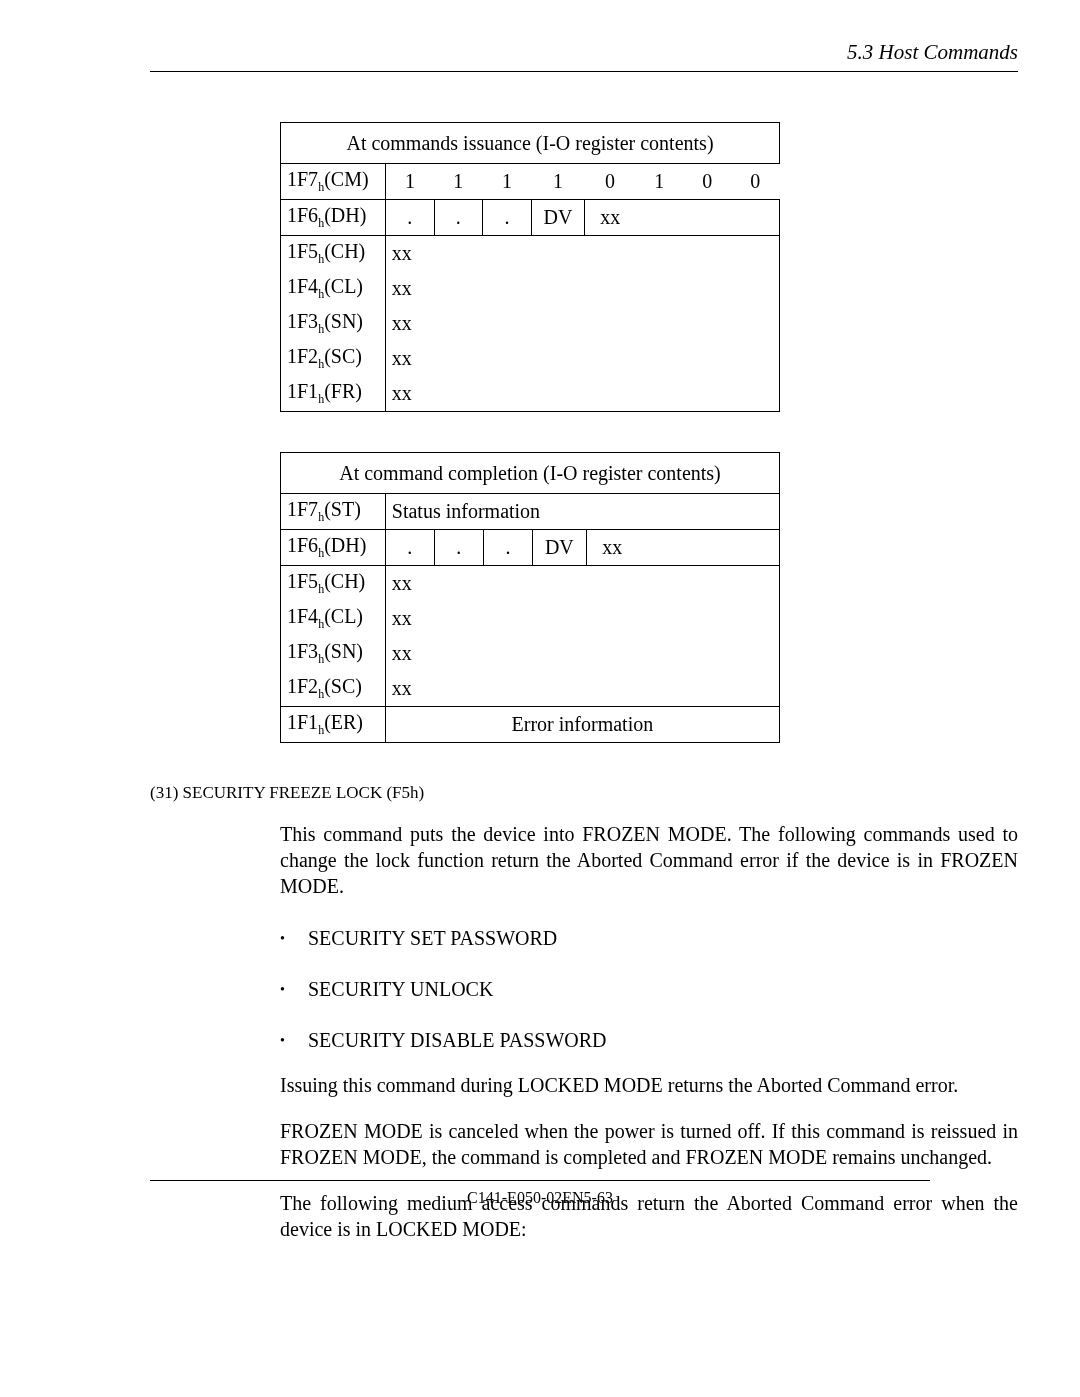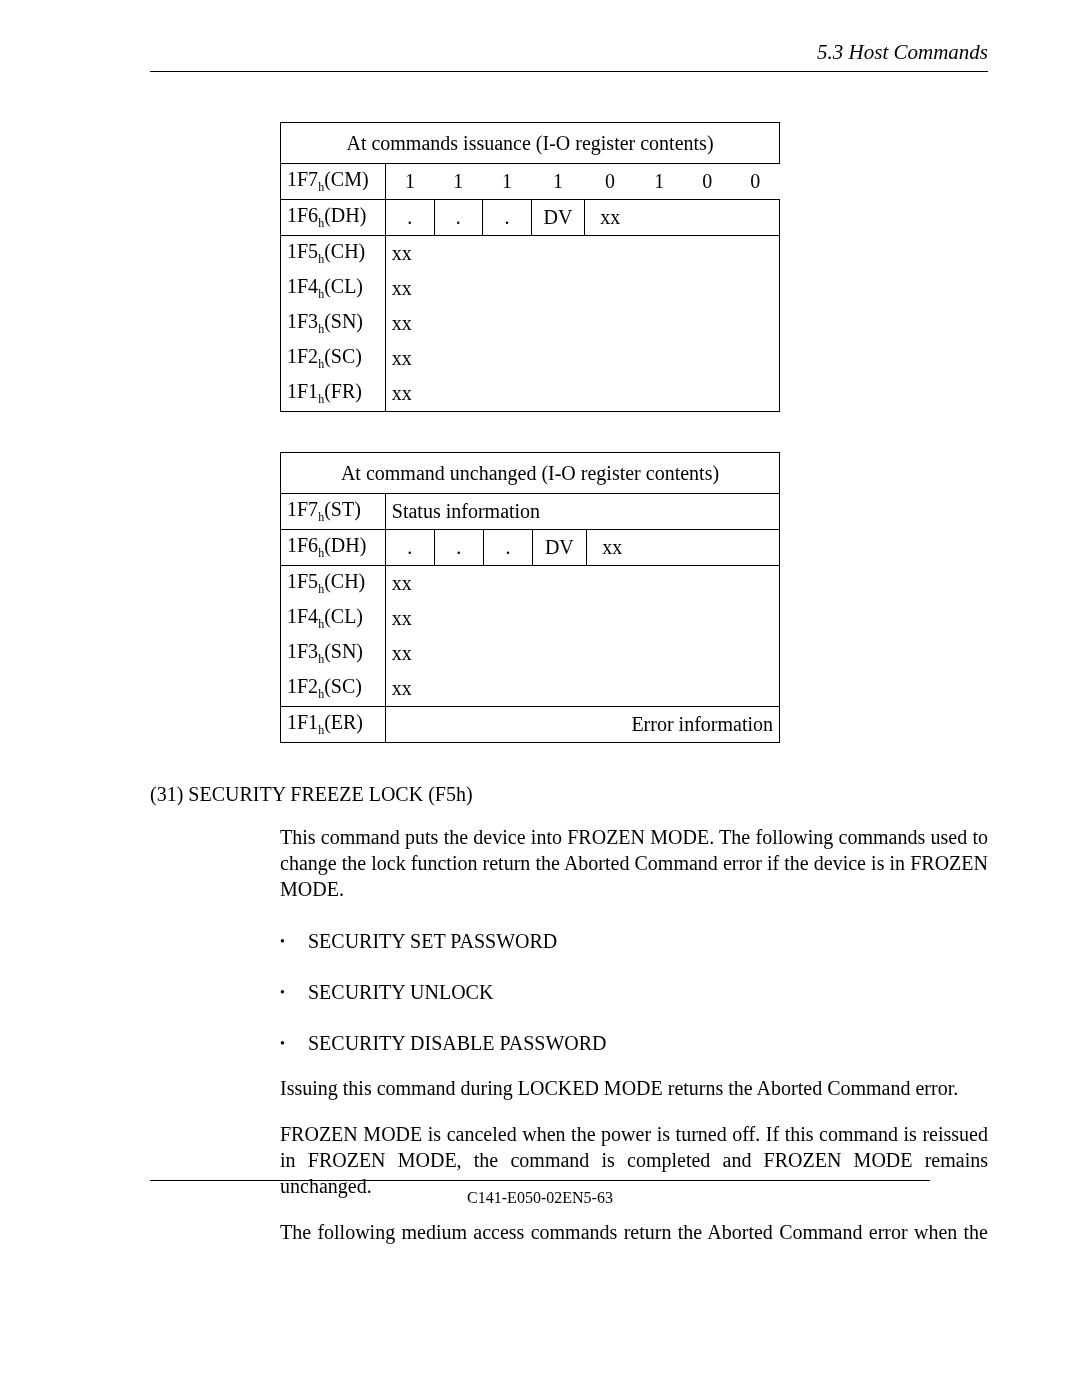--- a/index.html
+++ b/index.html
@@ -7,21 +7,21 @@
     padding: 0;
     background: #fff;
     font-family: "Times New Roman", Times, serif;
     color: #000;
     width: 1080px;
   }
   .page {
     width: 1080px;
     height: 1245px;
     box-sizing: border-box;
-    padding: 40px 92px 40px 150px;
+    padding: 40px 62px 40px 150px;
     position: relative;
   }
   .header-line {
     border-bottom: 1px solid #000;
     padding-bottom: 6px;
     text-align: right;
     font-style: italic;
     font-size: 21px;
     margin-bottom: 50px;
   }
@@ -46,21 +46,21 @@
     width: 95px;
     text-align: left;
     white-space: nowrap;
   }
   table.reg .bit-col {
     width: 44px;
   }
   table.reg td.bits { border-left:none; border-right:none; }
   sub { font-size: 12px; }
   .section-title {
-    font-size: 20px;
+    font-size: 17px;
     margin-top: 30px;
     margin-bottom: 18px;
   }
   .body-text {
     font-size: 20px;
     margin-left: 130px;
     line-height: 1.3;
     margin-bottom: 20px;
     text-align: justify;
   }
@@ -151,21 +151,21 @@
     <tr>
       <td class="label-col" style="border-top:none;"><span>1F1</span><sub>h</sub><span>(FR)</span></td>
       <td class="span-left" colspan="8" style="text-align:left;border-top:none;">xx</td>
     </tr>
   </tbody>
     </table>
 
   <table class="reg">
     <tbody>
         <tr class="title-row">
-          <td colspan="9">At command unchanged (I-O register contents)</td>
+          <td colspan="9">At command completion (I-O register contents)</td>
         </tr>
     <tr>
       <td class="label-col"><span>1F7</span><sub>h</sub><span>(ST)</span></td>
       <td class="span-left" colspan="8" style="text-align:left;">Status information</td>
     </tr>
     <tr>
       <td class="label-col"><span>1F6</span><sub>h</sub><span>(DH)</span></td>
       <td class="bit-col">.</td>
       <td class="bit-col">.</td>
       <td class="bit-col">.</td>
@@ -186,21 +186,21 @@
     <tr>
       <td class="label-col" style="border-top:none;border-bottom:none;"><span>1F3</span><sub>h</sub><span>(SN)</span></td>
       <td class="span-left" colspan="8" style="text-align:left;border-top:none;border-bottom:none;">xx</td>
     </tr>
     <tr>
       <td class="label-col" style="border-top:none;"><span>1F2</span><sub>h</sub><span>(SC)</span></td>
       <td class="span-left" colspan="8" style="text-align:left;border-top:none;">xx</td>
     </tr>
     <tr>
       <td class="label-col"><span>1F1</span><sub>h</sub><span>(ER)</span></td>
-      <td class="span-left" colspan="8" style="text-align:right;">Error information</td>
+      <td class="span-left" colspan="8" style="text-align:center;">Error information</td>
     </tr>
   </tbody>
     </table>
 
   <div class="section-title">(31)  SECURITY FREEZE LOCK (F5h)</div>
 
   <div class="body-text">This command puts the device into FROZEN MODE.  The following commands used to change the lock function return the Aborted Command error if the device is in FROZEN MODE.</div>
 
   <ul class="bullets">
     <li>SECURITY SET PASSWORD</li>

